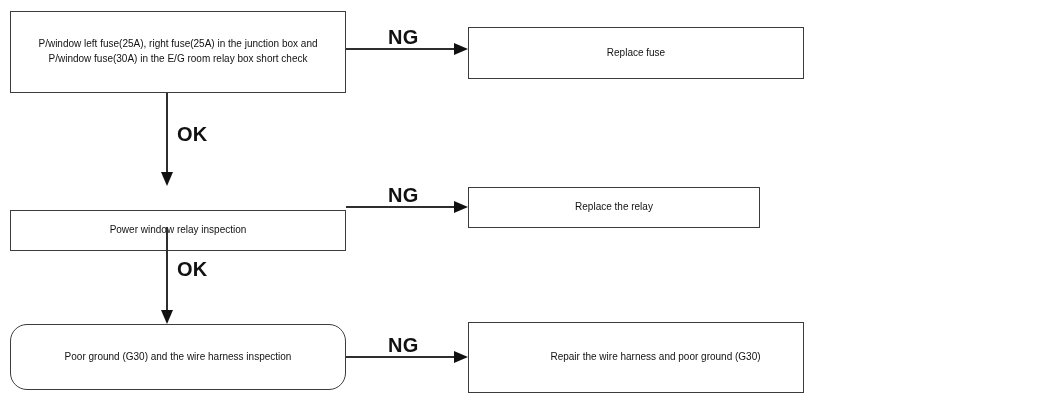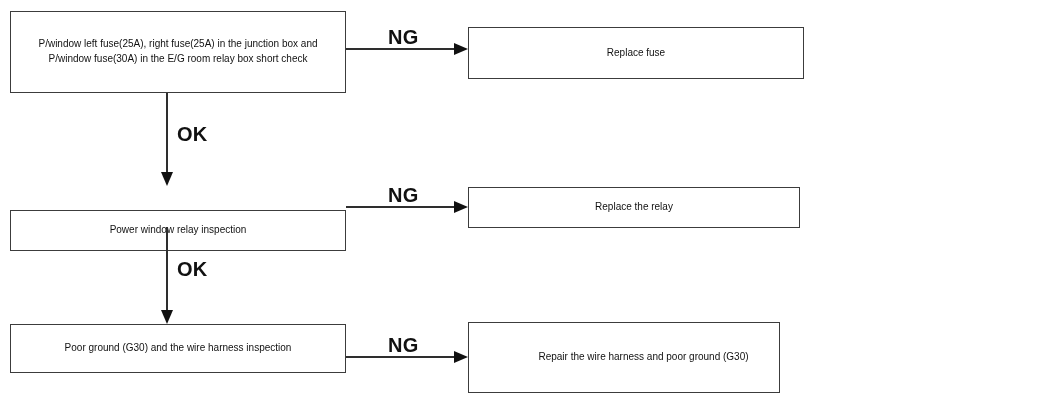--- a/index.html
+++ b/index.html
@@ -21,25 +21,25 @@
     align-items: center;
     justify-content: center;
     text-align: center;
     font-size: 10px;
     line-height: 1.48;
   }
   .box .inner { display: inline-block; }
   
   .b-left1  { left: 10px;  top: 11px;  width: 336px; height: 82px; }
   .b-left2  { left: 10px;  top: 186px; width: 336px; height: 41px; margin-top: 24px; }
-  .b-left3  { left: 10px;  top: 324px; width: 336px; height: 49px; }
+  .b-left3  { left: 10px;  top: 324px; width: 336px; height: 66px; border-radius: 17px; }
   
   .b-right1 { left: 468px; top: 27px;  width: 336px; height: 52px; }
-  .b-right2 { left: 468px; top: 187px; width: 332px; height: 41px; }
-  .b-right3 { left: 468px; top: 322px; width: 312px; height: 71px; padding-left: 39px; }
+  .b-right2 { left: 468px; top: 187px; width: 292px; height: 41px; }
+  .b-right3 { left: 468px; top: 322px; width: 336px; height: 71px; padding-left: 39px; }
 
   .w320 { max-width: 322px; }
   .w235 { max-width: 235px; }
   .w250 { max-width: 250px; }
 
   .hline {
     position: absolute;
     height: 2px;
     background: #2e2e2e;
   }

